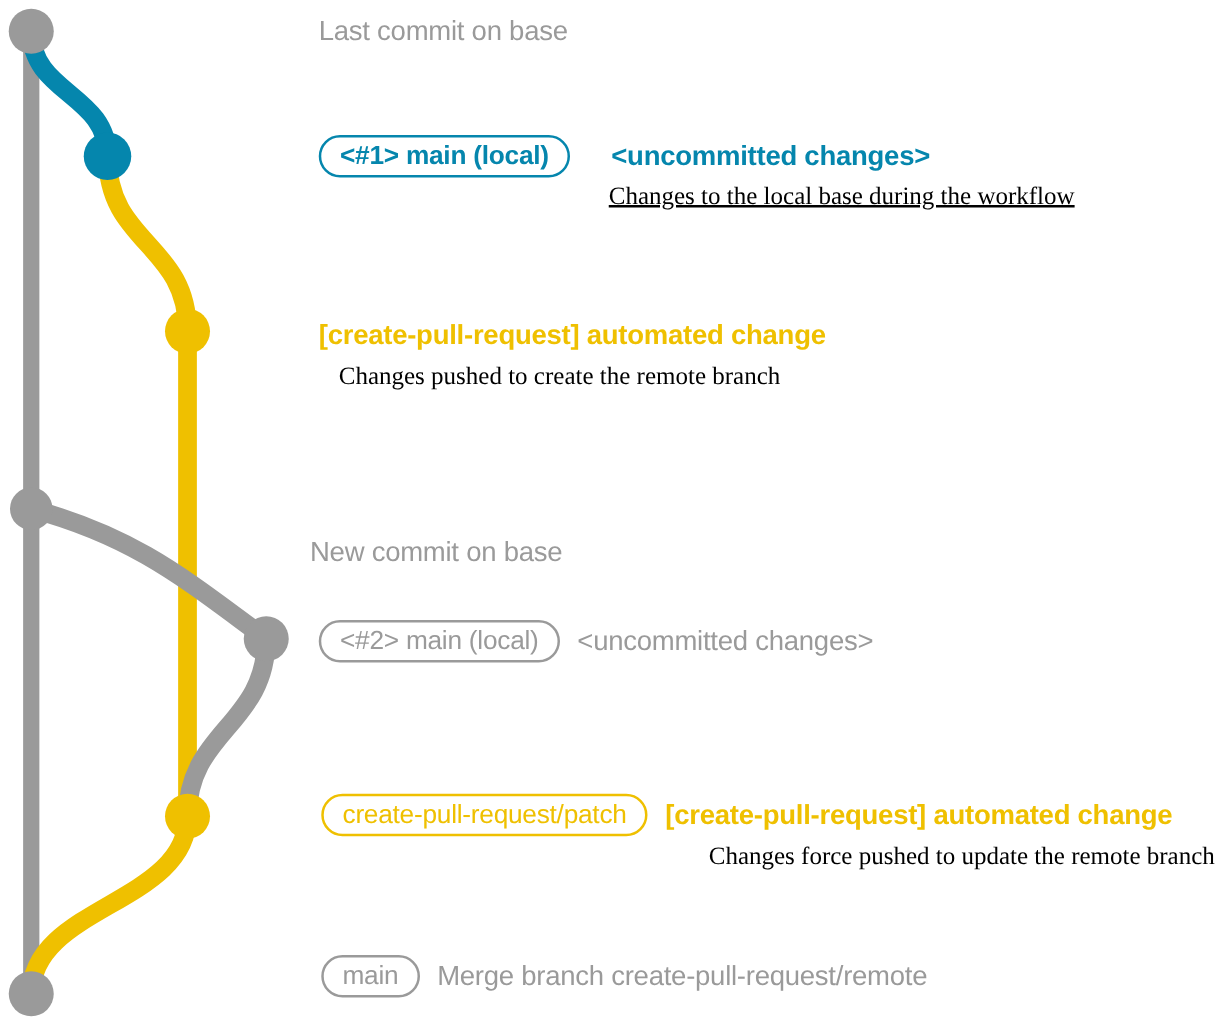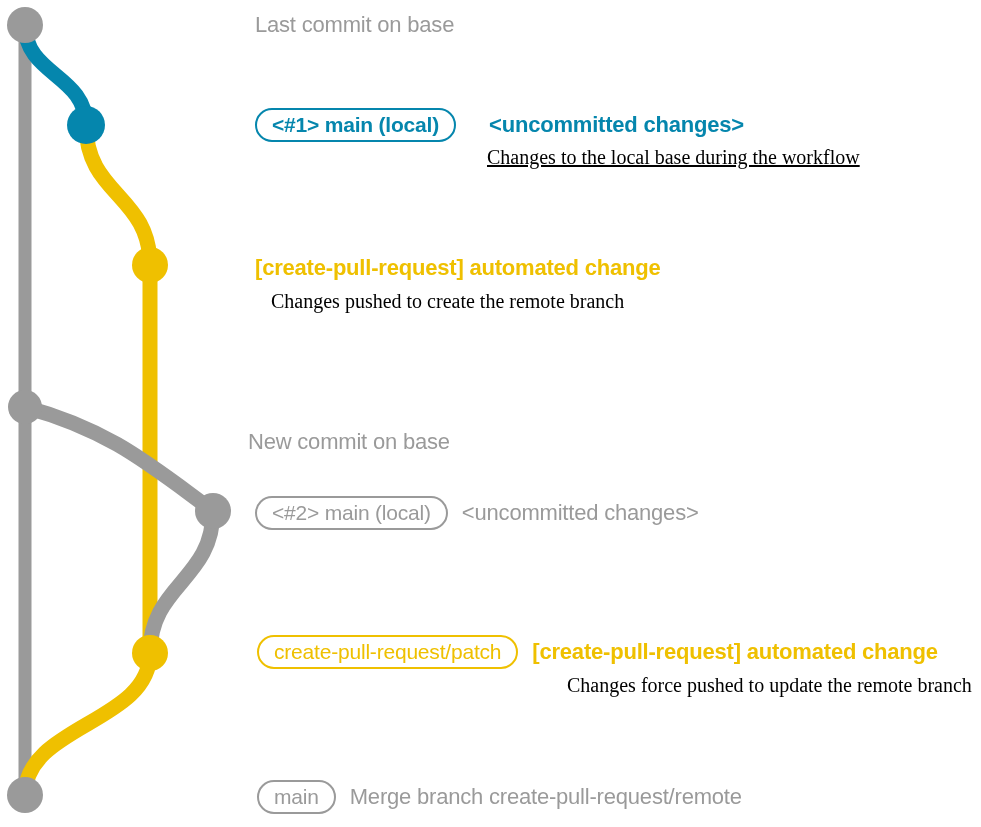--- a/index.html
+++ b/index.html
@@ -142,19 +142,19 @@
       <span class="pill gray-bold">&lt;#2&gt; main (local)</span>
       <span class="subject gray">&lt;uncommitted changes&gt;</span>
     </div>
 
     <div class="row" style="left:257px; top:635px;">
       <span class="pill yellow">create-pull-request/patch</span>
       <span class="subject yellow">[create-pull-request] automated change</span>
     </div>
     <div class="note" style="left:567px; top:674px;text-align:center;">Changes force pushed to update the remote branch</div>
 
-    <div class="row" style="left:257px; top:780px;text-align:center;">
+    <div class="row" style="left:257px; top:764px;text-align:center;">
       <span class="pill gray-bold">main</span>
       <span class="subject gray">Merge branch create-pull-request/remote</span>
     </div>
 
   </div>
 </div>
 
 </body></html>

